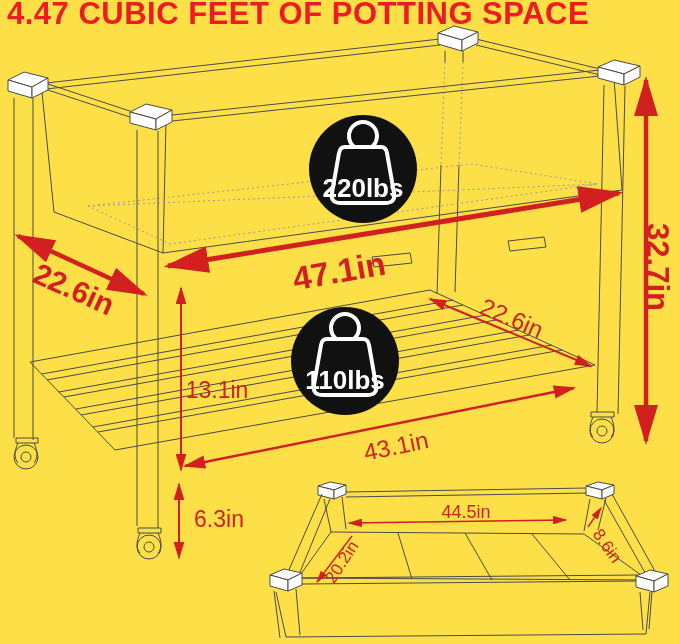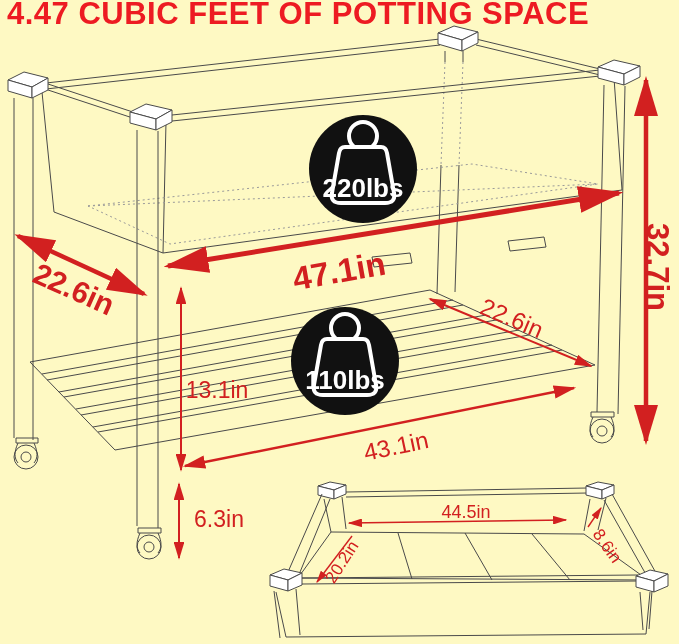--- a/index.html
+++ b/index.html
@@ -1,19 +1,19 @@
 <!DOCTYPE html>
 <html><head>
 <meta charset="utf-8">
 <style>
   html,body{margin:0;padding:0;background:#fff;}
   .stage{
     position:relative;
     width:679px;height:644px;
-    background:#fef9c3;
+    background:#fde047;
     overflow:hidden;
     font-family:"Liberation Sans", sans-serif;
   }
   .title{
     position:absolute;top:-4px;left:7px;margin:0;
     font-size:31px;font-weight:bold;letter-spacing:.5px;
     color:#ed1b22;white-space:nowrap;
   }
   svg{position:absolute;top:0;left:0;}
   .wire{stroke:#4a4a4a;stroke-width:1;fill:none;stroke-linejoin:round;}

